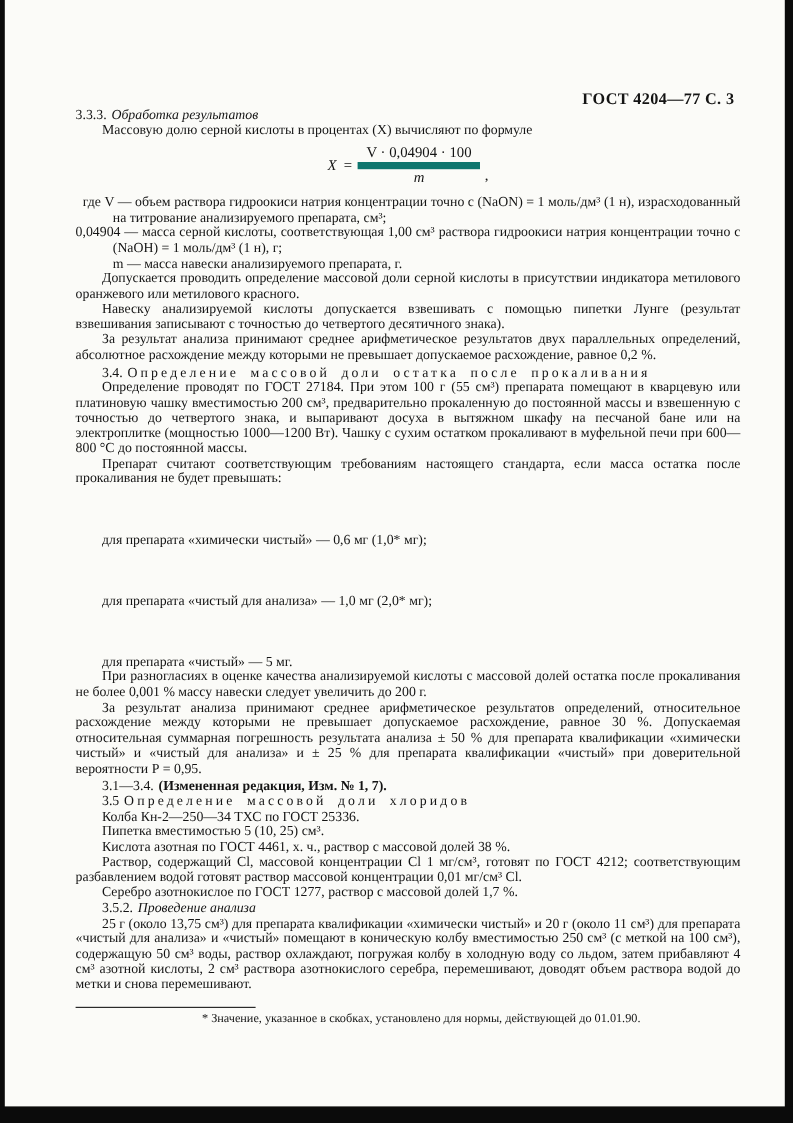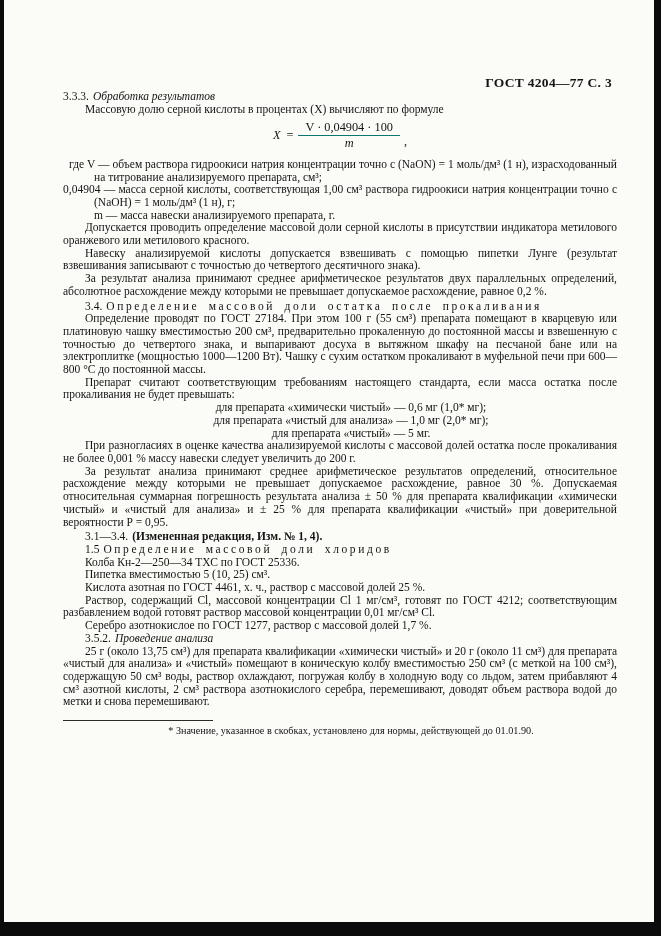--- a/index.html
+++ b/index.html
@@ -37,32 +37,32 @@
   .mt2   { margin-top: 2px; }
   .mt4   { margin-top: 4px; }
   .it { font-style: italic; }
   .b  { font-weight: bold; }
   .sp { letter-spacing: 2.6px; word-spacing: 4px; }
   .sec-num { margin-right: 4px; }
 
   .hang-gde   { padding-left: 31px; text-indent: -25px; }
   .hang-const { padding-left: 31px; text-indent: -31px; }
   .m-def      { padding-left: 31px; text-align: left; }
-  .list-item  { text-indent: 22px; text-align: center; }
+  .list-item  { text-indent: 22px; text-align: left; margin-top: 38px; }
 
   .formula-row {
     display: flex; justify-content: center; align-items: center;
     margin: 6px 0 8px;
     font-size: 12.3px;
     font-style: normal;
   }
   .f-lhs { font-style: italic; }
   .f-eq  { margin: 0 5px 0 6px; }
   .frac  { display: inline-flex; flex-direction: column; align-items: center; }
-  .frac .num { border-bottom: 1px solid #0f766e; padding: 0 7px 1px; }
+  .frac .num { border-bottom: 6px solid #0f766e; padding: 0 7px 1px; }
   .frac .den { padding-top: 1px; font-style: italic; }
   .f-tail { margin-left: 4px; align-self: flex-end; padding-bottom: 2px; }
 
   .fn-rule {
     width: 150px; height: 0;
     border-top: 1px solid #2a2a2a;
     margin: 12px 0 4px;
   }
   .footnote { font-size: 10.2px; line-height: 12px; text-indent: 22px; text-align: center; }
 </style>
@@ -106,28 +106,28 @@
     <p class="ind">Определение проводят по ГОСТ 27184. При этом 100 г (55 см³) препарата помещают в кварцевую или платиновую чашку вместимостью 200 см³, предварительно прокаленную до постоянной массы и взвешенную с точностью до четвертого знака, и выпаривают досуха в вытяжном шкафу на песчаной бане или на электроплитке (мощностью 1000—1200 Вт). Чашку с сухим остатком прокаливают в муфельной печи при 600—800 °С до постоянной массы.</p>
     <p class="ind">Препарат считают соответствующим требованиям настоящего стандарта, если масса остатка после прокаливания не будет превышать:</p>
 
     <p class="list-item">для препарата «химически чистый» — 0,6 мг (1,0* мг);</p>
     <p class="list-item">для препарата «чистый для анализа» — 1,0 мг (2,0* мг);</p>
     <p class="list-item">для препарата «чистый» — 5 мг.</p>
 
     <p class="ind">При разногласиях в оценке качества анализируемой кислоты с массовой долей остатка после прокаливания не более 0,001 % массу навески следует увеличить до 200 г.</p>
     <p class="ind">За результат анализа принимают среднее арифметическое результатов определений, относительное расхождение между которыми не превышает допускаемое расхождение, равное 30 %. Допускаемая относительная суммарная погрешность результата анализа ± 50 % для препарата квалификации «химически чистый» и «чистый для анализа» и ± 25 % для препарата квалификации «чистый» при доверительной вероятности Р = 0,95.</p>
 
-    <p class="ind mt2 left"><span class="sec-num">3.1—3.4.</span><span class="b">(Измененная редакция, Изм. № 1, 4).</span></p>
+    <p class="ind mt2 left"><span class="sec-num">3.1—3.4.</span><span class="b">(Измененная редакция, Изм. № 1, 7).</span></p>
 
-    <p class="ind left"><span class="sec-num">1.5</span><span class="sp">Определение массовой доли хлоридов</span></p>
+    <p class="ind left"><span class="sec-num">3.5</span><span class="sp">Определение массовой доли хлоридов</span></p>
 
 
     <p class="ind">Колба Кн-2—250—34 ТХС по ГОСТ 25336.</p>
     <p class="ind">Пипетка вместимостью 5 (10, 25) см³.</p>
-    <p class="ind">Кислота азотная по ГОСТ 4461, х. ч., раствор с массовой долей 25 %.</p>
+    <p class="ind">Кислота азотная по ГОСТ 4461, х. ч., раствор с массовой долей 38 %.</p>
     <p class="ind">Раствор, содержащий Cl, массовой концентрации Cl 1 мг/см³, готовят по ГОСТ 4212; соответствующим разбавлением водой готовят раствор массовой концентрации 0,01 мг/см³ Cl.</p>
     <p class="ind">Серебро азотнокислое по ГОСТ 1277, раствор с массовой долей 1,7 %.</p>
 
     <p class="ind left"><span class="sec-num">3.5.2.</span><span class="it">Проведение анализа</span></p>
 
     <p class="ind">25 г (около 13,75 см³) для препарата квалификации «химически чистый» и 20 г (около 11 см³) для препарата «чистый для анализа» и «чистый» помещают в коническую колбу вместимостью 250 см³ (с меткой на 100 см³), содержащую 50 см³ воды, раствор охлаждают, погружая колбу в холодную воду со льдом, затем прибавляют 4 см³ азотной кислоты, 2 см³ раствора азотнокислого серебра, перемешивают, доводят объем раствора водой до метки и снова перемешивают.</p>
 
     <div class="fn-rule"></div>
     <p class="footnote">* Значение, указанное в скобках, установлено для нормы, действующей до 01.01.90.</p>
 

